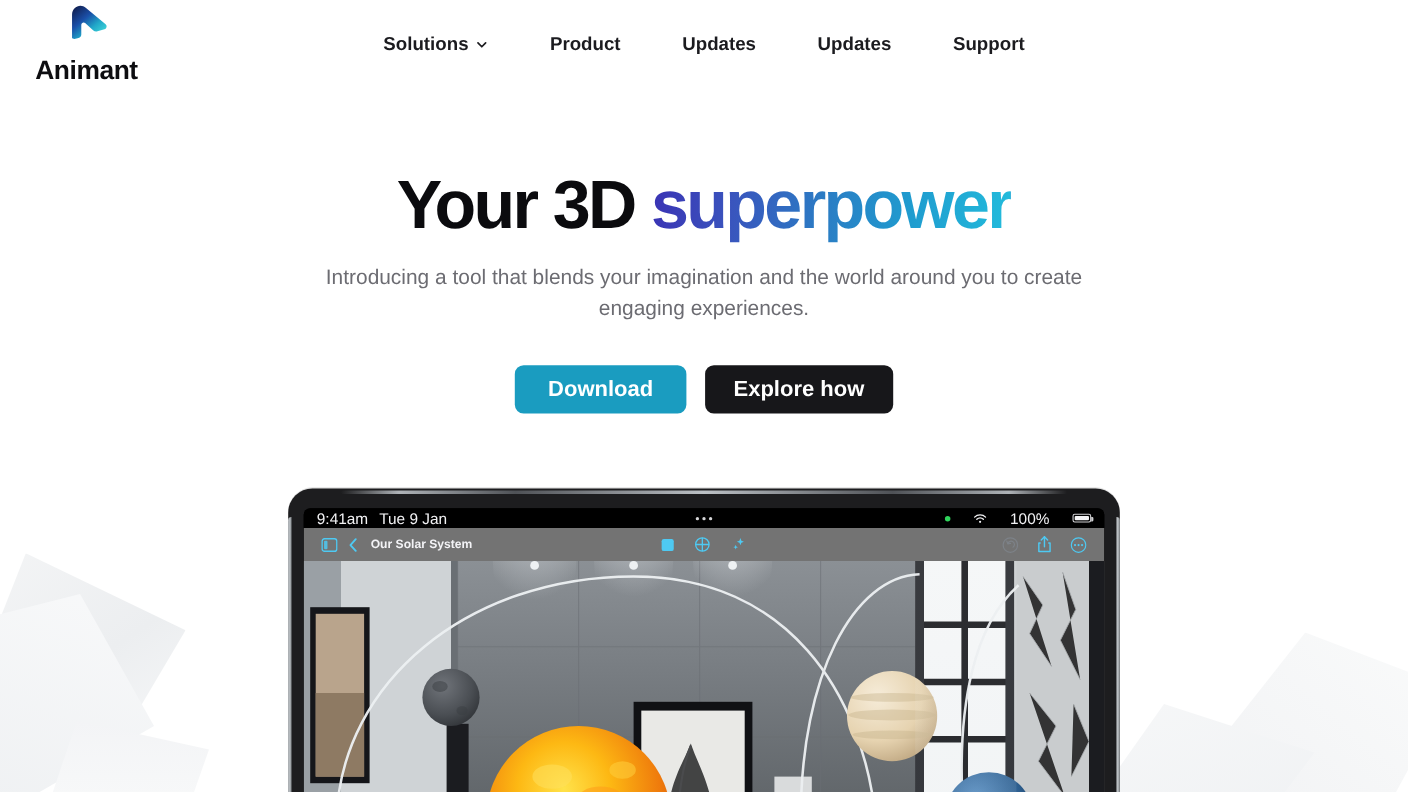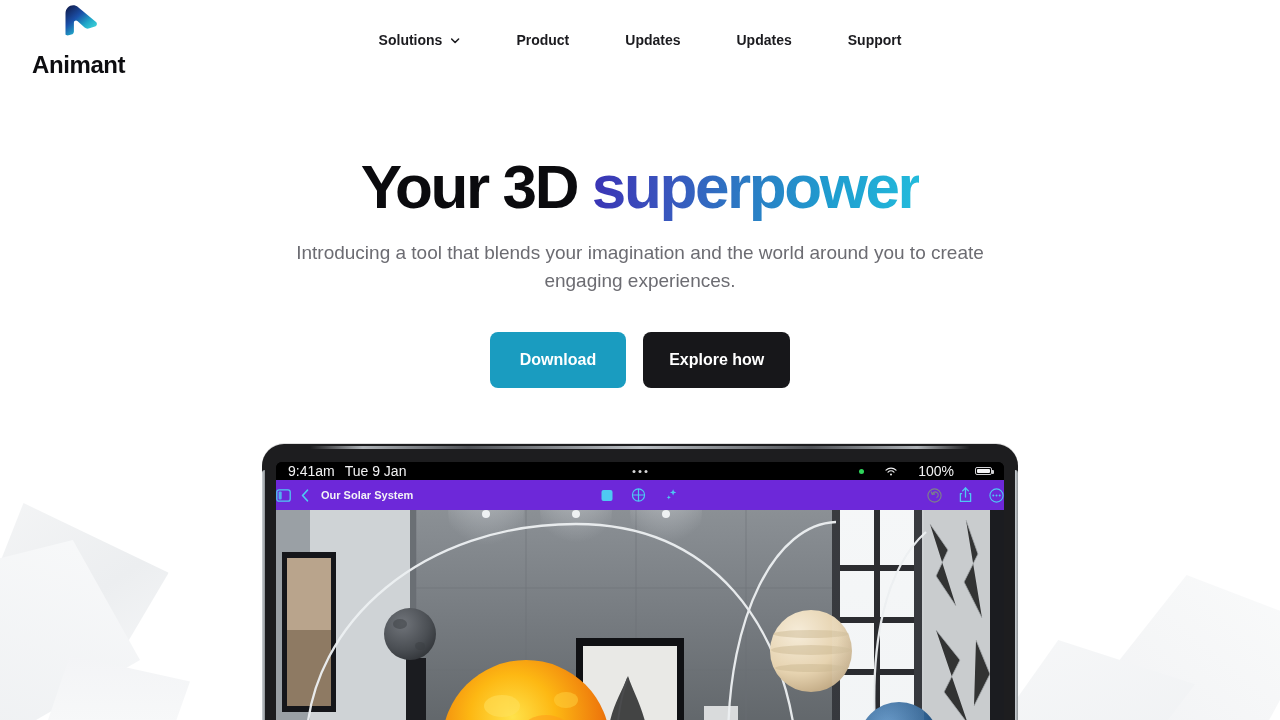--- a/index.html
+++ b/index.html
@@ -97,21 +97,21 @@
     left: 50%;
     transform: translateX(-50%);
     display: flex;
     align-items: center;
     gap: 32px;
   }
   .nav-item {
     display: flex;
     align-items: center;
     gap: 7px;
-    font-size: 14px;
+    font-size: 17px;
     font-weight: bold;
     color: #1b1b1f;
     padding: 10px 12px;
     cursor: pointer;
     white-space: nowrap;
   }
   .chev {
     width: 11px;
     height: 11px;
     display: inline-block;
@@ -152,24 +152,24 @@
   .cta-row {
     margin-top: 37px;
     display: flex;
     justify-content: center;
     gap: 17px;
   }
   .btn {
     border: 0;
     border-radius: 8px;
     font-family: "Liberation Sans", sans-serif;
-    font-size: 16px;
+    font-size: 20px;
     font-weight: bold;
     cursor: pointer;
-    height: 56px;
+    height: 44px;
     display: inline-flex;
     align-items: center;
     justify-content: center;
   }
   .btn-primary {
     background: #1a9cc0;
     color: #ffffff;
     padding: 0 30px;
   }
   .btn-dark {
@@ -276,24 +276,24 @@
     width: 13px;
     background: #f4f4f6;
     border-radius: 1px;
     display: block;
   }
 
   
   .apptoolbar {
     position: relative;
     height: 30px;
-    background: #6d28d9;
-    display: flex;
-    align-items: center;
-    padding: 0 0;
+    background: #737373;
+    display: flex;
+    align-items: center;
+    padding: 0 16px;
     color: #e9e9ee;
     gap: 16px;
   }
   .tb-left { display: flex; align-items: center; gap: 10px; }
   .tb-title {
     font-size: 11px;
     font-weight: bold;
     color: #f3f3f6;
     margin-left: 2px;
     white-space: nowrap;

